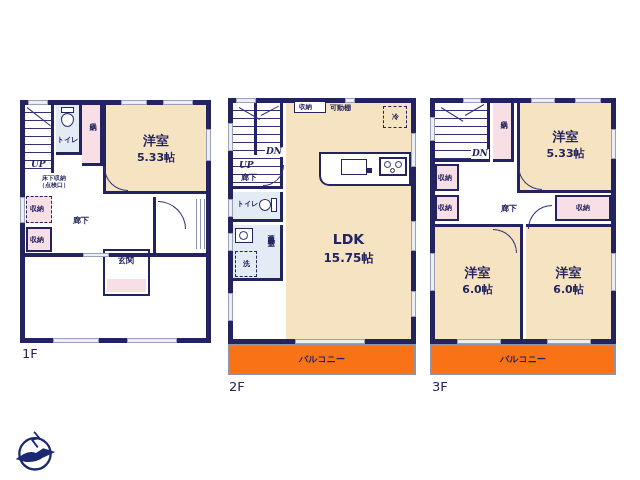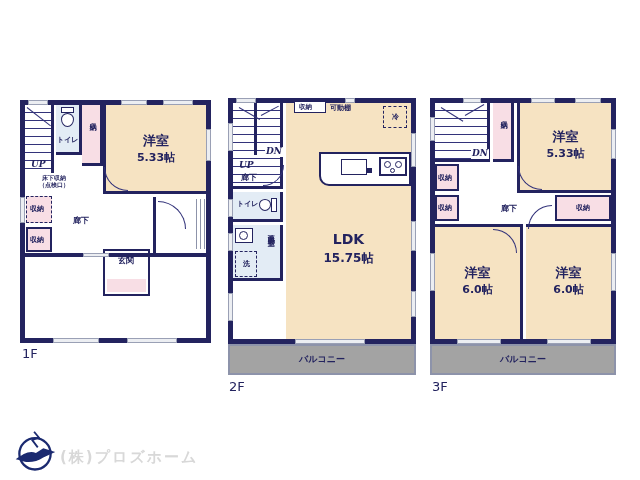--- a/index.html
+++ b/index.html
@@ -24,21 +24,21 @@
   .q2{border-width:1px 1px 0 0;border-top-right-radius:100% 100%;}
   .q3{border-width:0 1px 1px 0;border-bottom-right-radius:100% 100%;}
   .q4{border-width:0 0 1px 1px;border-bottom-left-radius:100% 100%;}
   .q1{border-width:1px 0 0 1px;border-top-left-radius:100% 100%;}
   .fix{position:absolute;box-sizing:border-box;background:#fff;border:1.5px solid #23235f;}
   .dotted{position:absolute;box-sizing:border-box;border:1px dashed #23235f;}
   .toilet-tank{position:absolute;box-sizing:border-box;background:#fff;border:1.5px solid #23235f;}
   .toilet-bowl{position:absolute;box-sizing:border-box;background:#fff;border:1.5px solid #23235f;border-radius:50% 50% 50% 50%/45% 45% 55% 55%;}
   .circle{position:absolute;box-sizing:border-box;border:1.5px solid #23235f;border-radius:50%;background:#fff;}
   .steps{position:absolute;width:1px;background:#8d93aa;}
-  .balcony{position:absolute;box-sizing:border-box;background:#a3a3a3;border:2px solid #8d93aa;}
+  .balcony{position:absolute;box-sizing:border-box;background:#f97316;border:2px solid #8d93aa;}
   .floor-tag{position:absolute;color:#23235f;font-size:13px;font-weight:500;}
   .logo-text{position:absolute;color:#d8d8d8;font-size:15px;font-weight:bold;letter-spacing:2px;}
 </style>
 </head>
 <body>
 
 <div class="canvas">
 
   <div class="plan" style="left:20px;top:100px;width:191px;height:243px;">
 
@@ -225,15 +225,14 @@
   </div>
   <div class="floor-tag" style="left:432px;top:379px;">3F</div>
 
   <div style="position:absolute;left:12px;top:429px;width:46px;height:46px;">
     <svg width="46" height="46" viewBox="0 0 50 50">
       <circle cx="25" cy="27" r="17" fill="none" stroke="#1b2a70" stroke-width="2.5"></circle>
       <polyline points="24,3 29,9 22,12 28,20" fill="none" stroke="#1b2a70" stroke-width="2"></polyline>
       <path d="M4,33 C12,27 19,23 26,26 L34,21 L47,25 L34,31 C26,37 14,37 9,34 Z" fill="#1b2a70"></path>
     </svg>
   </div>
-  <div class="logo-text" style="left:60px;top:448px;">(株)プロズホーム</div>
 
 </div>
 
 </body></html>

